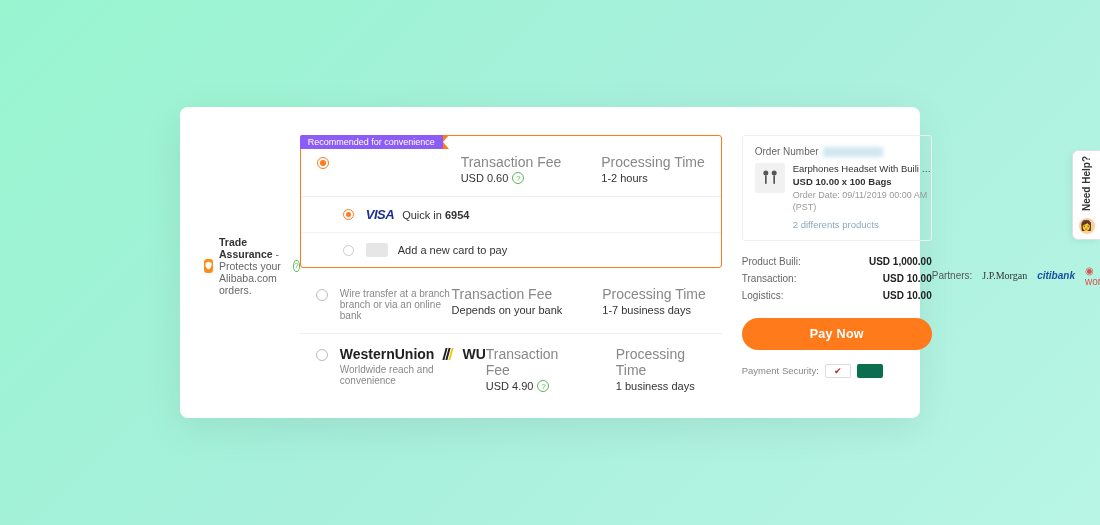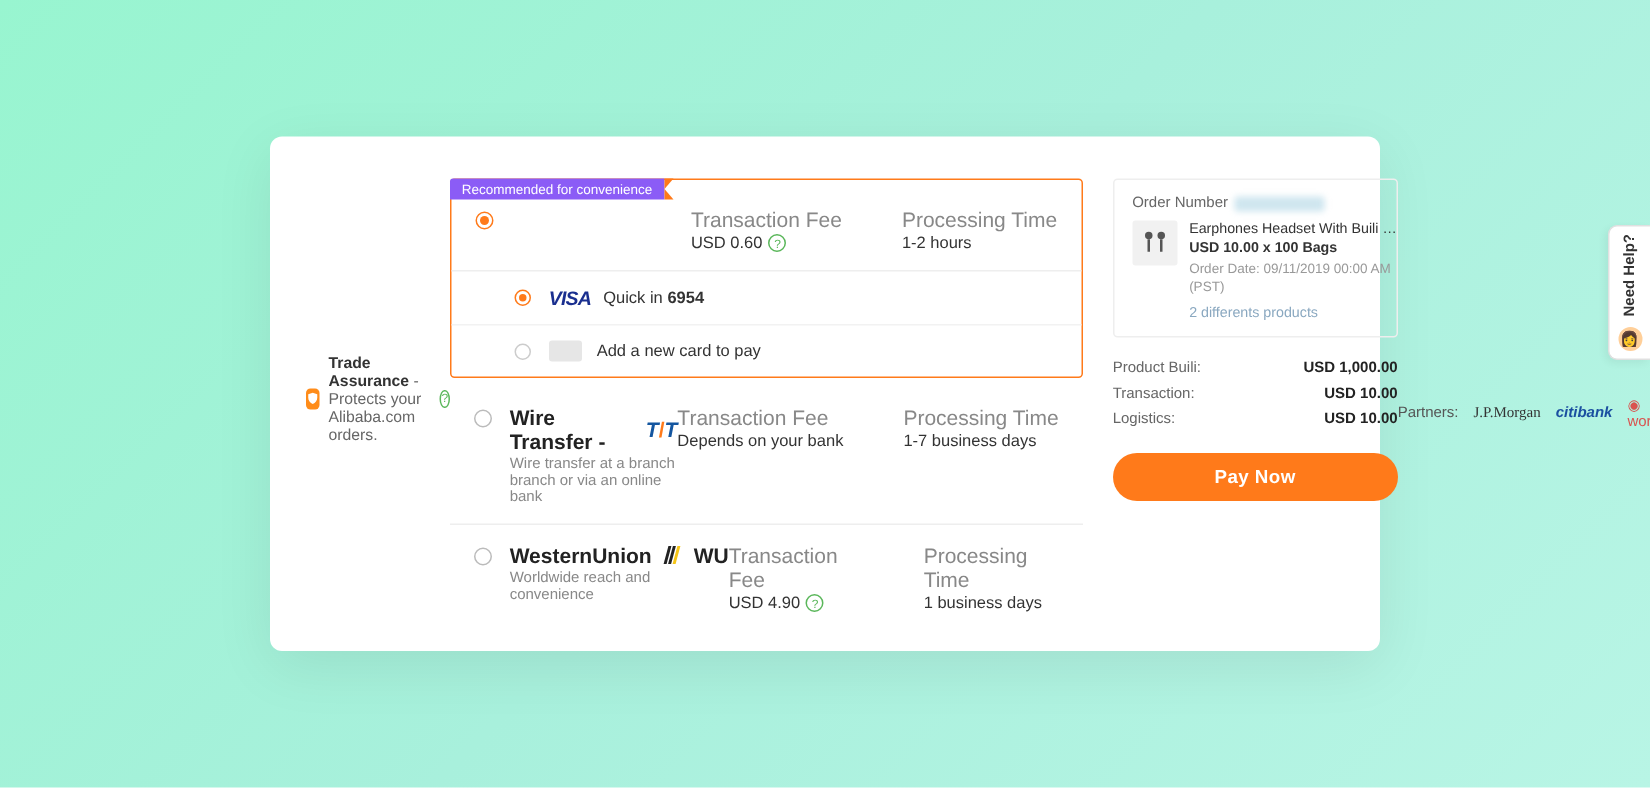--- a/index.html
+++ b/index.html
@@ -162,24 +162,20 @@
             <span class="card-chip"></span>
             <span>Add a new card to pay</span>
           </div>
         </div>
       </div>
 
       <div class="method method-plain">
         <div class="m-head">
           <span class="radio-o"></span>
           <div class="m-title-block">
-            <div class="m-title">
-              <span>Wire Transfer - </span>
-              <span class="wire-tt"><span class="tt1">T</span><span class="slash">/</span><span class="tt2">T</span></span>
-            </div>
             <div class="m-sub">Wire transfer at a branch branch or via an online bank</div>
           </div>
           <div class="m-cols">
             <div class="m-col">
               <div class="m-col-label">Transaction Fee</div>
               <div class="m-col-val">Depends on your bank</div>
             </div>
             <div class="m-col">
               <div class="m-col-label">Processing Time</div>
               <div class="m-col-val">1-7 business days</div>
@@ -255,20 +251,25 @@
             <span class="amt">USD 10.00</span>
           </div>
         <div class="t-row">
             <span>Logistics:</span>
             <span class="amt">USD 10.00</span>
           </div>
       </div>
 
       <button class="paynow">Pay Now</button>
 
+      <div class="sec-row">
+        <span>Payment Security:</span>
+        <span class="sec-badge v"></span>
+        <span class="sec-badge p"></span>
+      </div>
     </div>
   </div>
 
   <div class="partners">
     <span class="p">Partners:</span>
     <span class="jp">J.P.Morgan</span>
     <span class="citi">citibank</span>
     <span class="wp">◉ <span>worldpay</span></span>
     <span class="kb">❖ <span>Kabbage</span></span>
     <span class="bl">◍ ▬</span>

